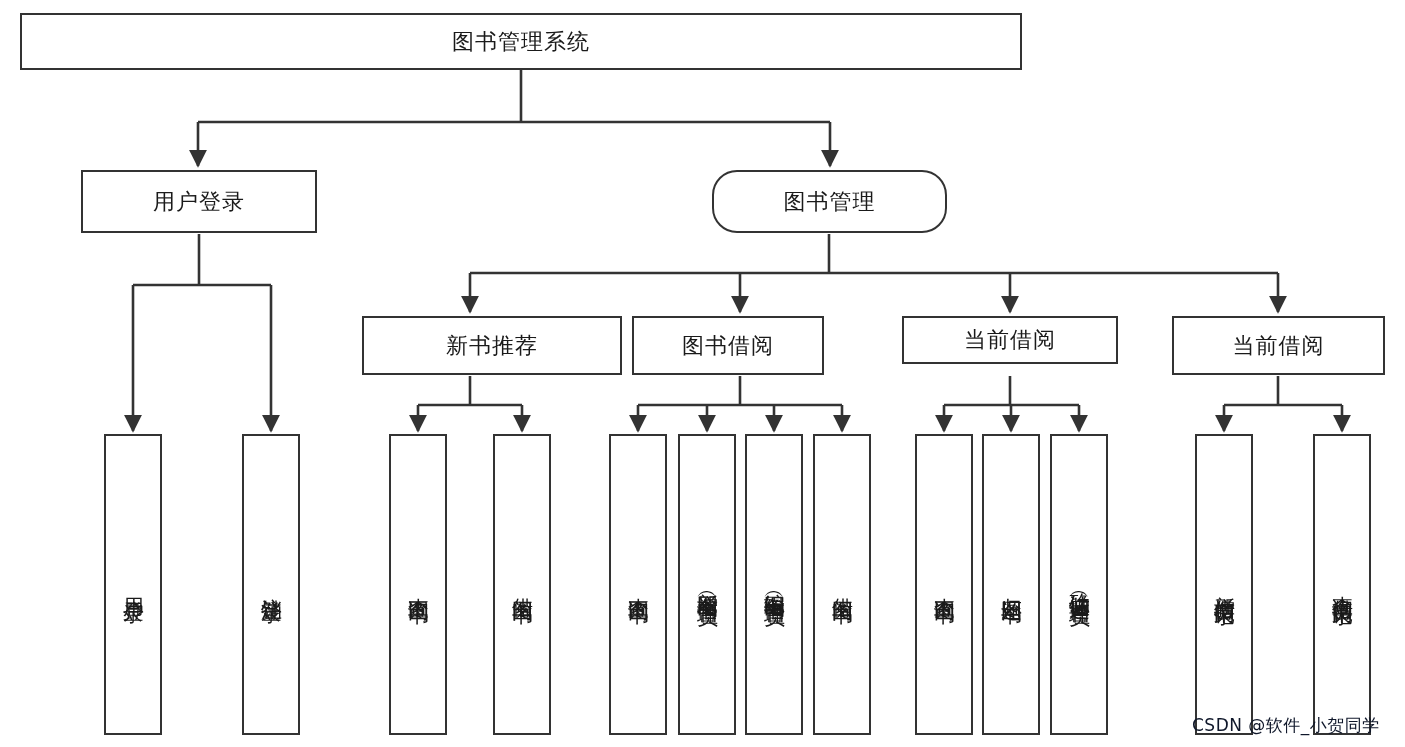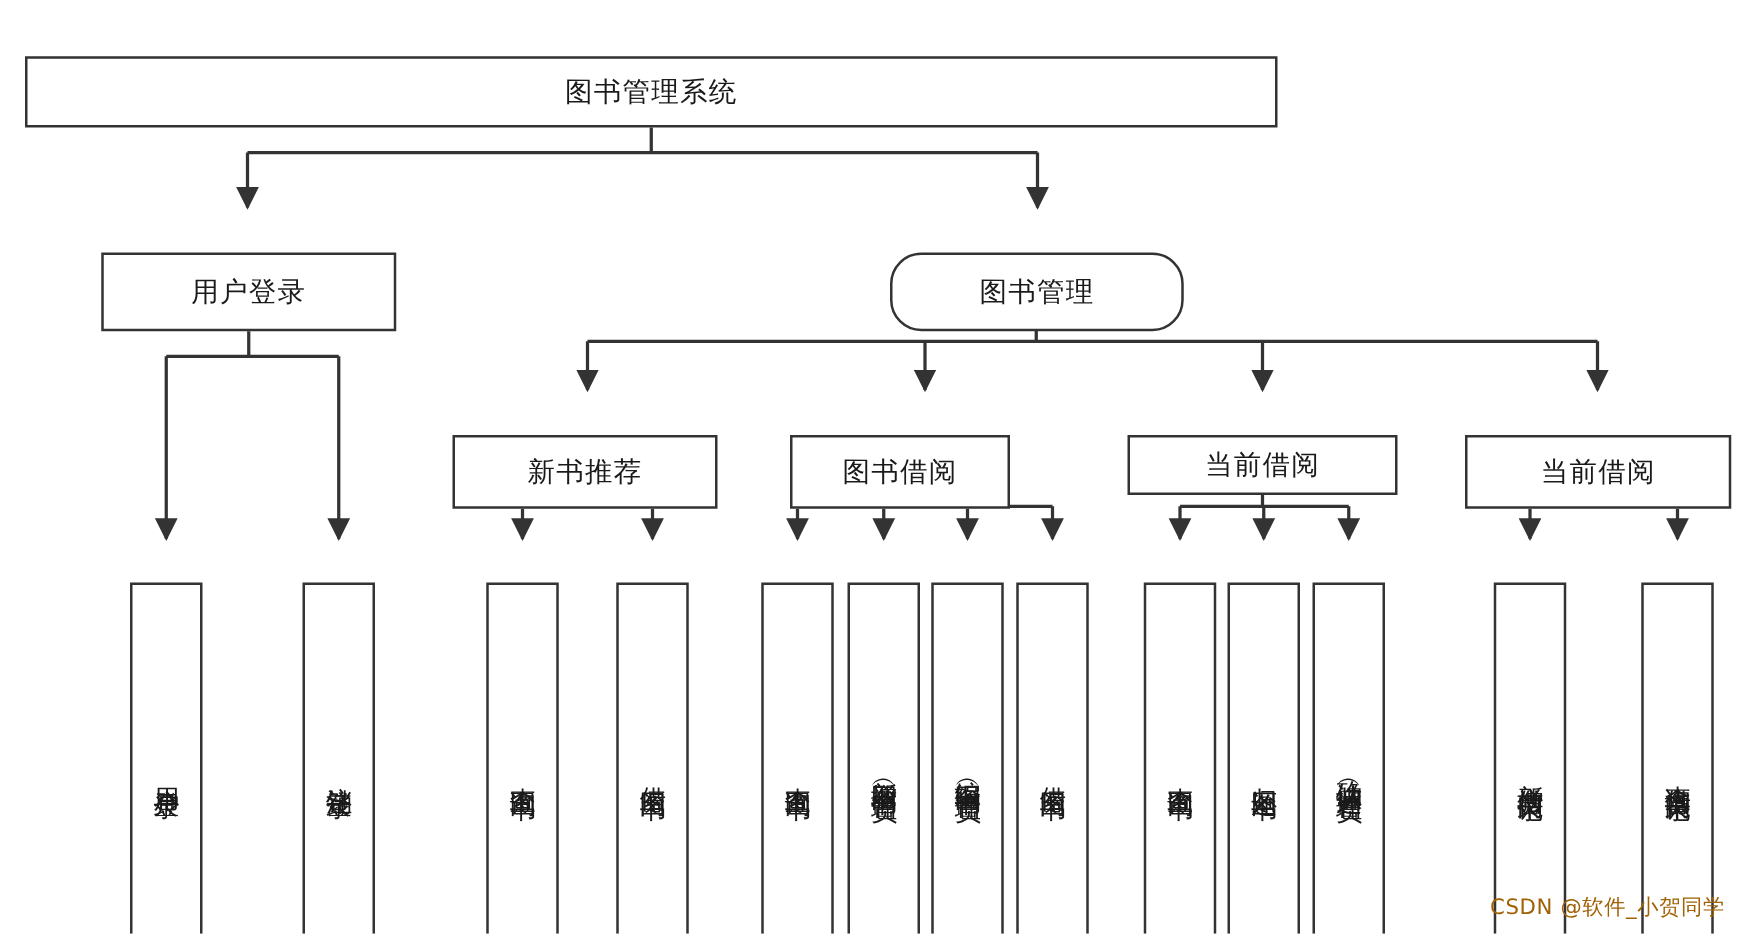--- a/index.html
+++ b/index.html
@@ -26,40 +26,39 @@
   }
   .node {
     position: absolute;
     box-sizing: border-box;
     border: 2px solid #333333;
     background: #ffffff;
     display: flex;
     align-items: center;
     justify-content: center;
     color: #1a1a1a;
-    margin-top: 32px;
   }
   .node-h {
     font-size: 22px;
     letter-spacing: 1px;
     white-space: nowrap;
   }
   .node-v {
     writing-mode: vertical-rl;
     text-orientation: upright;
     font-size: 21px;
     line-height: 1.18;
     letter-spacing: 2px;
     text-align: center;
     white-space: nowrap;
   }
   .watermark {
     position: absolute;
     font-size: 17px;
-    color: #a16207;
+    color: #0f172a;
     white-space: nowrap;
     letter-spacing: 0.5px;
   }
 </style>
 </head>
 <body>
 
 <div id="canvas">
 
   <svg id="edges" viewBox="0 0 1405 747" xmlns="http://www.w3.org/2000/svg">
@@ -116,24 +115,24 @@
     <span>图书管理系统</span>
   </div>
 
   <div class="node node-h" style="left:81px; top:170px; width:236px; height:63px;">
     <span>用户登录</span>
   </div>
   <div class="node node-h" style="left:712px; top:170px; width:235px; height:63px;border-radius:25px;">
     <span>图书管理</span>
   </div>
 
-  <div class="node node-h" style="left:362px; top:316px; width:212px; height:59px;">
+  <div class="node node-h" style="left:362px; top:316px; width:260px; height:59px;">
     <span>新书推荐</span>
   </div>
-  <div class="node node-h" style="left:632px; top:316px; width:176px; height:59px;">
+  <div class="node node-h" style="left:632px; top:316px; width:192px; height:59px;">
     <span>图书借阅</span>
   </div>
   <div class="node node-h" style="left:902px; top:316px; width:216px; height:48px;">
     <span>当前借阅</span>
   </div>
   <div class="node node-h" style="left:1172px; top:316px; width:213px; height:59px;">
     <span>当前借阅</span>
   </div>
 
   <div class="node node-v" style="left:104px; top:434px; width:58px; height:301px;">

